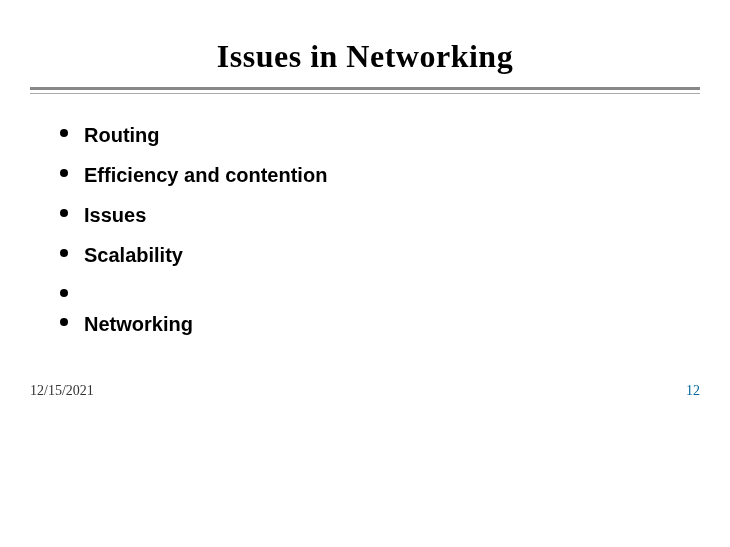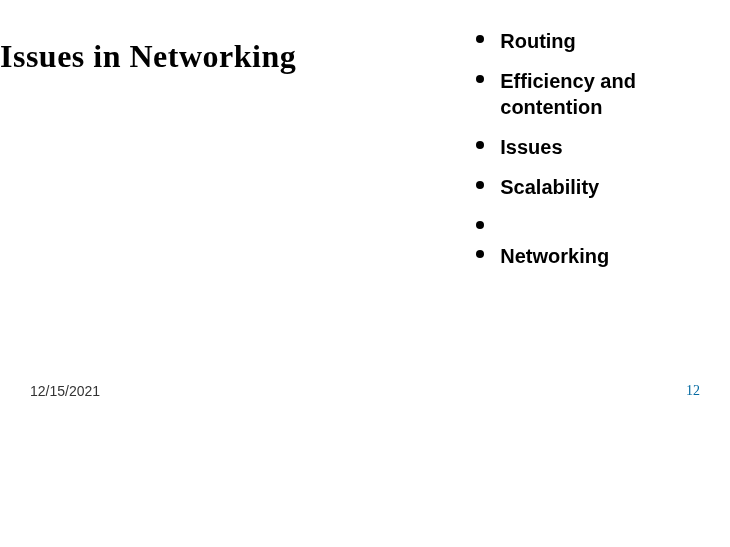--- a/index.html
+++ b/index.html
@@ -16,21 +16,21 @@
       overflow: hidden;
       position: relative;
     }
 
     .slide-container {
       width: 730px;
       height: 411px;
       background: #ffffff;
       position: relative;
       display: flex;
-      flex-direction: row;
+      flex-direction: column;
       padding: 0;
     }
 
     .title-area {
       text-align: center;
       padding-top: 38px;
       padding-bottom: 12px;
     }
 
     .slide-title {
@@ -93,21 +93,21 @@
       padding: 8px 30px 12px 30px;
       position: absolute;
       bottom: 0;
       left: 0;
       right: 0;
     }
 
     .footer-date {
       font-size: 14px;
       color: #333333;
-      font-family: Liberation Sans, sans-serif;
+      font-family: Liberation Serif, serif;
     }
 
     .footer-page {
       font-size: 14px;
       color: #0369a1;
       font-family: 'Times New Roman', Times, serif;
     }
   </style>
 </head>
 <body>

